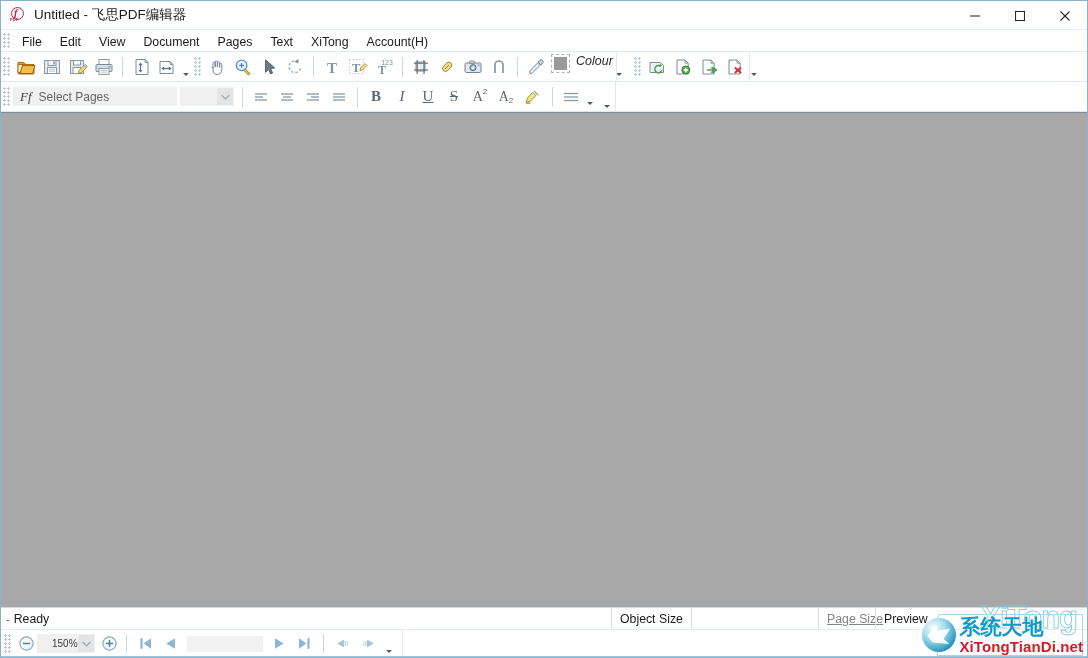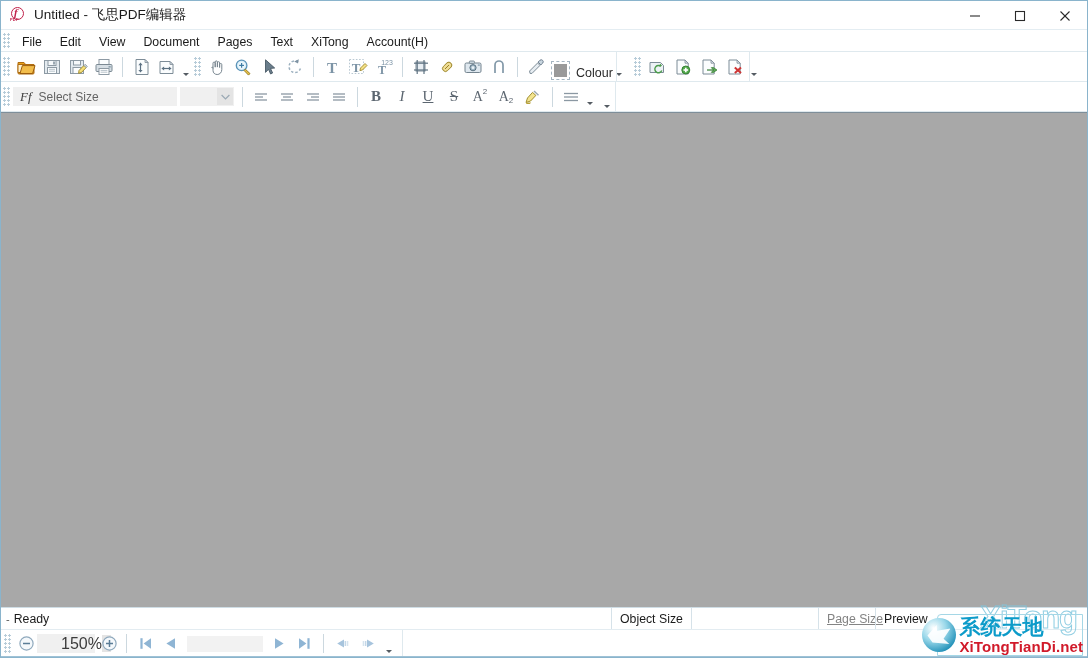--- a/index.html
+++ b/index.html
@@ -247,22 +247,22 @@
     display: flex; align-items: center; justify-content: center;
     flex: 0 0 auto;
   }
   #zoom-field {
     width: 58px; height: 19px;
     background: #f0f0f0;
     display: flex; align-items: center;
     flex: 0 0 auto;
   }
   #zoom-value {
-    font-size: 16px; color: #3c3c3c;
-    padding-left: 24px;
+    font-size: 10px; color: #3c3c3c;
+    padding-left: 15px;
   }
   #zoom-arrow {
     width: 16px; height: 17px;
     margin-left: auto; margin-right: 1px;
     background: #e4e4e4;
     display: flex; align-items: center; justify-content: center;
   }
   .nav-sep {
     width: 1px; height: 19px;
     background: #ccd8df;
@@ -541,21 +541,21 @@
     </div>
 
     <div class="tb-sep"></div>
 
     <div class="tbtn">
       <svg width="20" height="20" viewBox="0 0 20 20">
         <path d="M4 16.4 3.6 14l8-8 2.4 2.4-8 8z" fill="#e7edf2" stroke="#7d8c97" stroke-width="1"></path>
         <path d="M12.1 5.1 14.9 7.9l1.9-1.9a2 2 0 0 0-2.8-2.8z" fill="#c9d6df" stroke="#6f8090" stroke-width="1"></path>
       </svg>
     </div>
-    <div style="display:flex;align-items:flex-end;">
+    <div style="display:flex;align-items:flex-start;font-style:italic;">
       <span style="display:inline-block;width:19px;height:19px;border:1px dashed #a6b6c2;padding:2px;margin-left:2px;">
         <span style="display:block;width:100%;height:100%;background:#9a9a9a;"></span>
       </span>
       <span style="font-size:12.5px;color:#2a2a2a;margin-left:6px;">Colour</span>
       <span class="caret">
           <i></i>
         </span>
     </div>
 
     <div class="toolbar-stop" style="left:615px;"></div>
@@ -598,21 +598,21 @@
       </div>
 
     <div class="toolbar-stop" style="left:748px;"></div>
   </div>
 
   <div class="toolbar" id="fontbar">
     <div class="tb-grip"></div>
 
     <div id="font-select">
       <span class="ff">Ff</span>
-      <span>Select Size</span>
+      <span>Select Pages</span>
     </div>
 
     <div id="size-select">
       <span style="font-size:12px;color:#3c3c3c;padding-left:6px;"></span>
       <span class="sarrow">
         <svg width="9" height="6" viewBox="0 0 9 6">
             <path d="M0.6 1 4.5 5 8.4 1" fill="none" stroke="#9aa9b4" stroke-width="1.2"></path>
           </svg>
       </span>
     </div>

